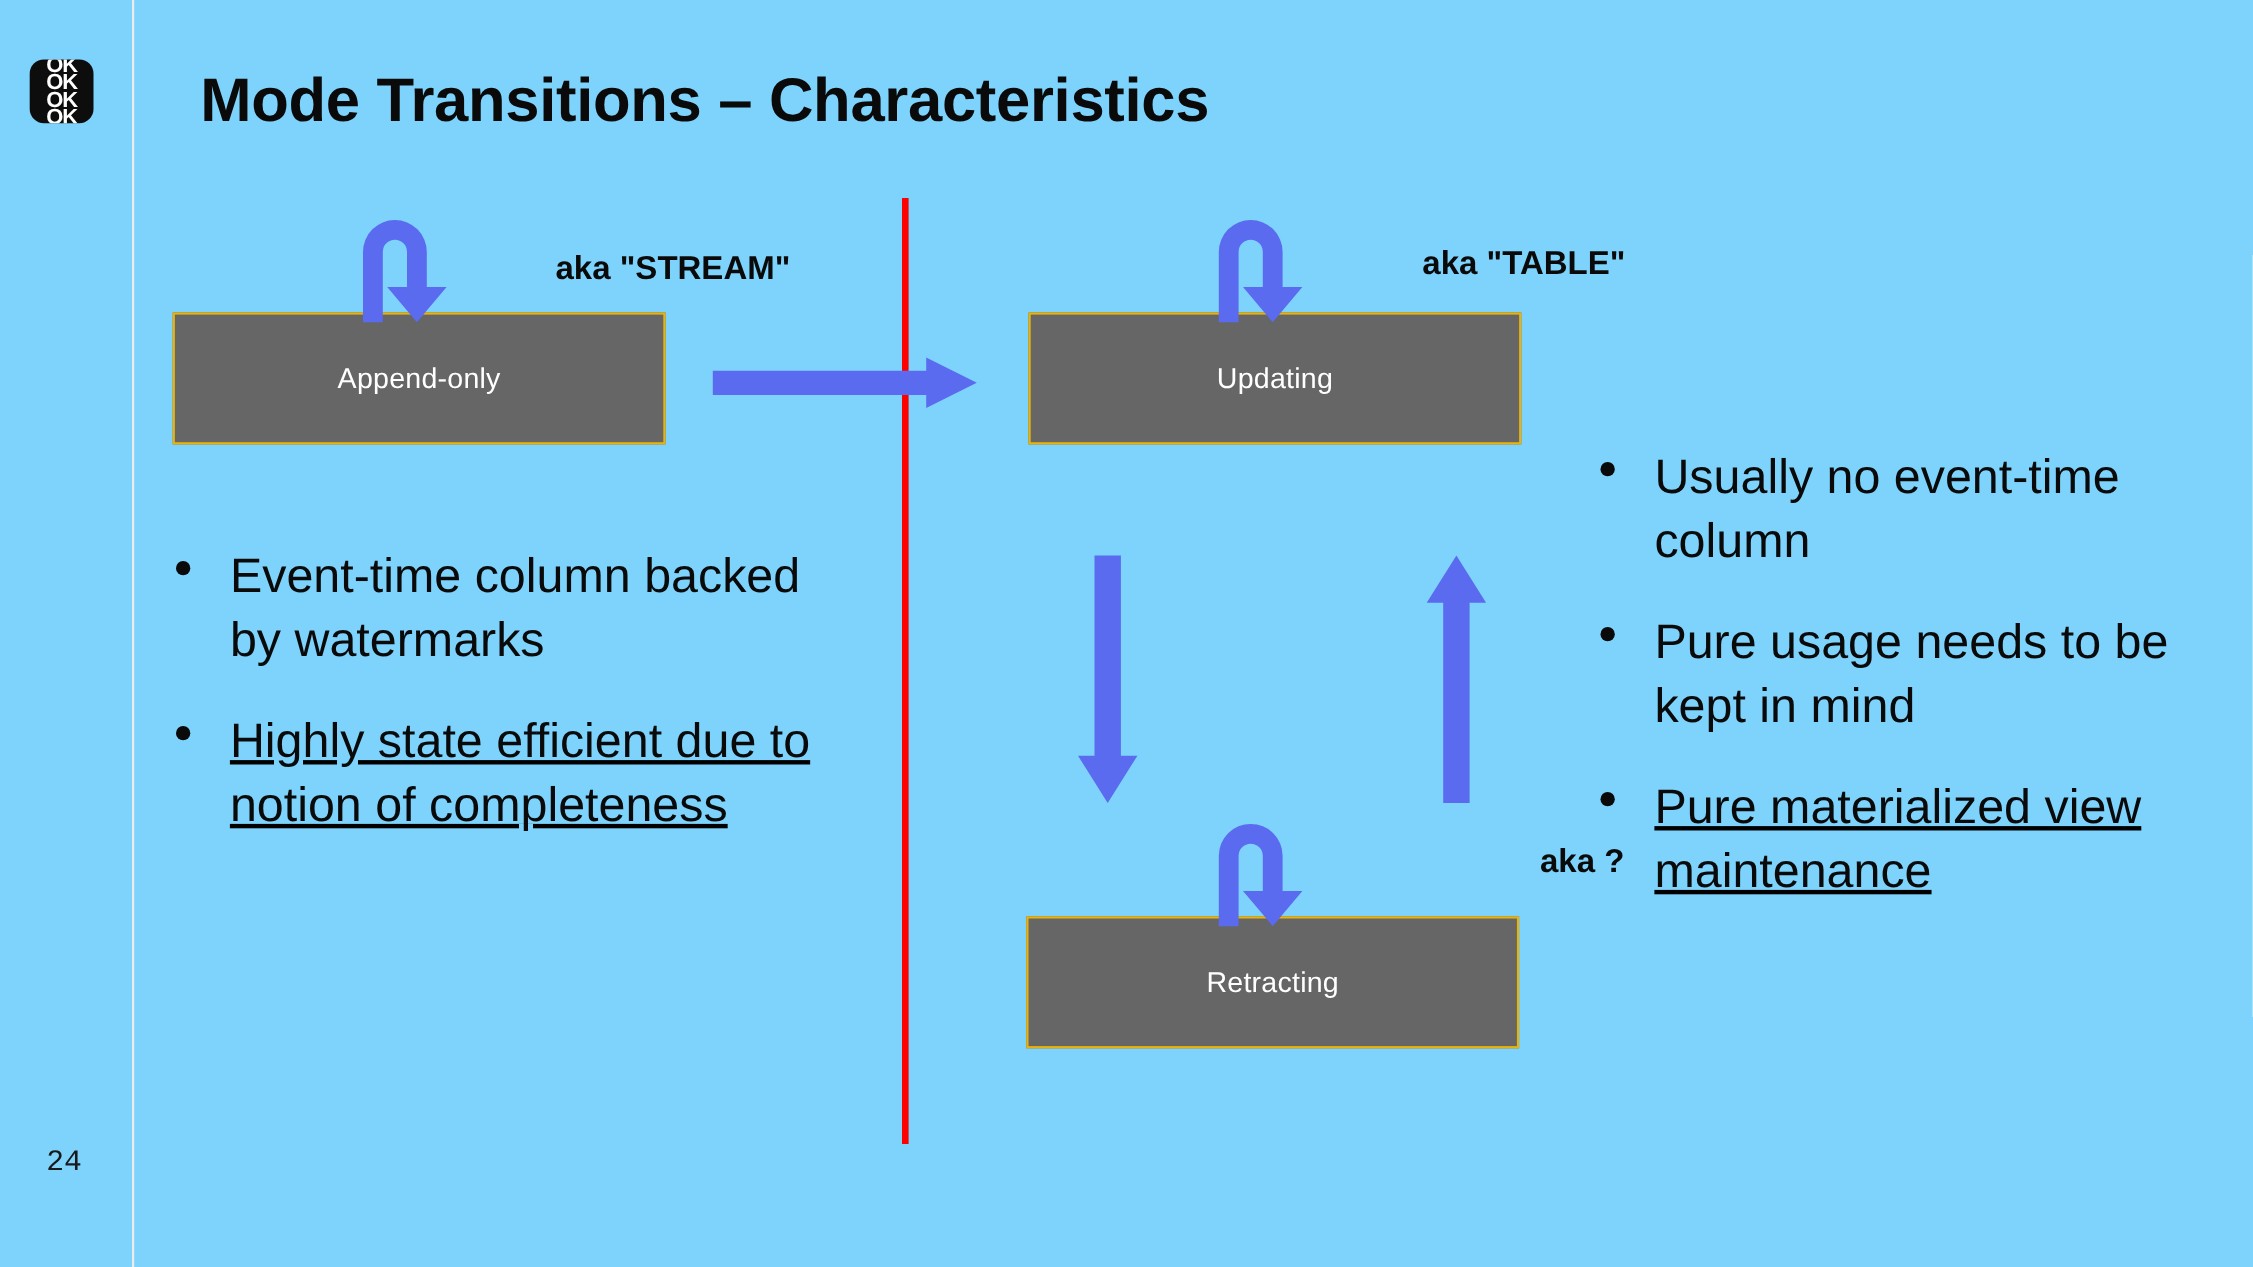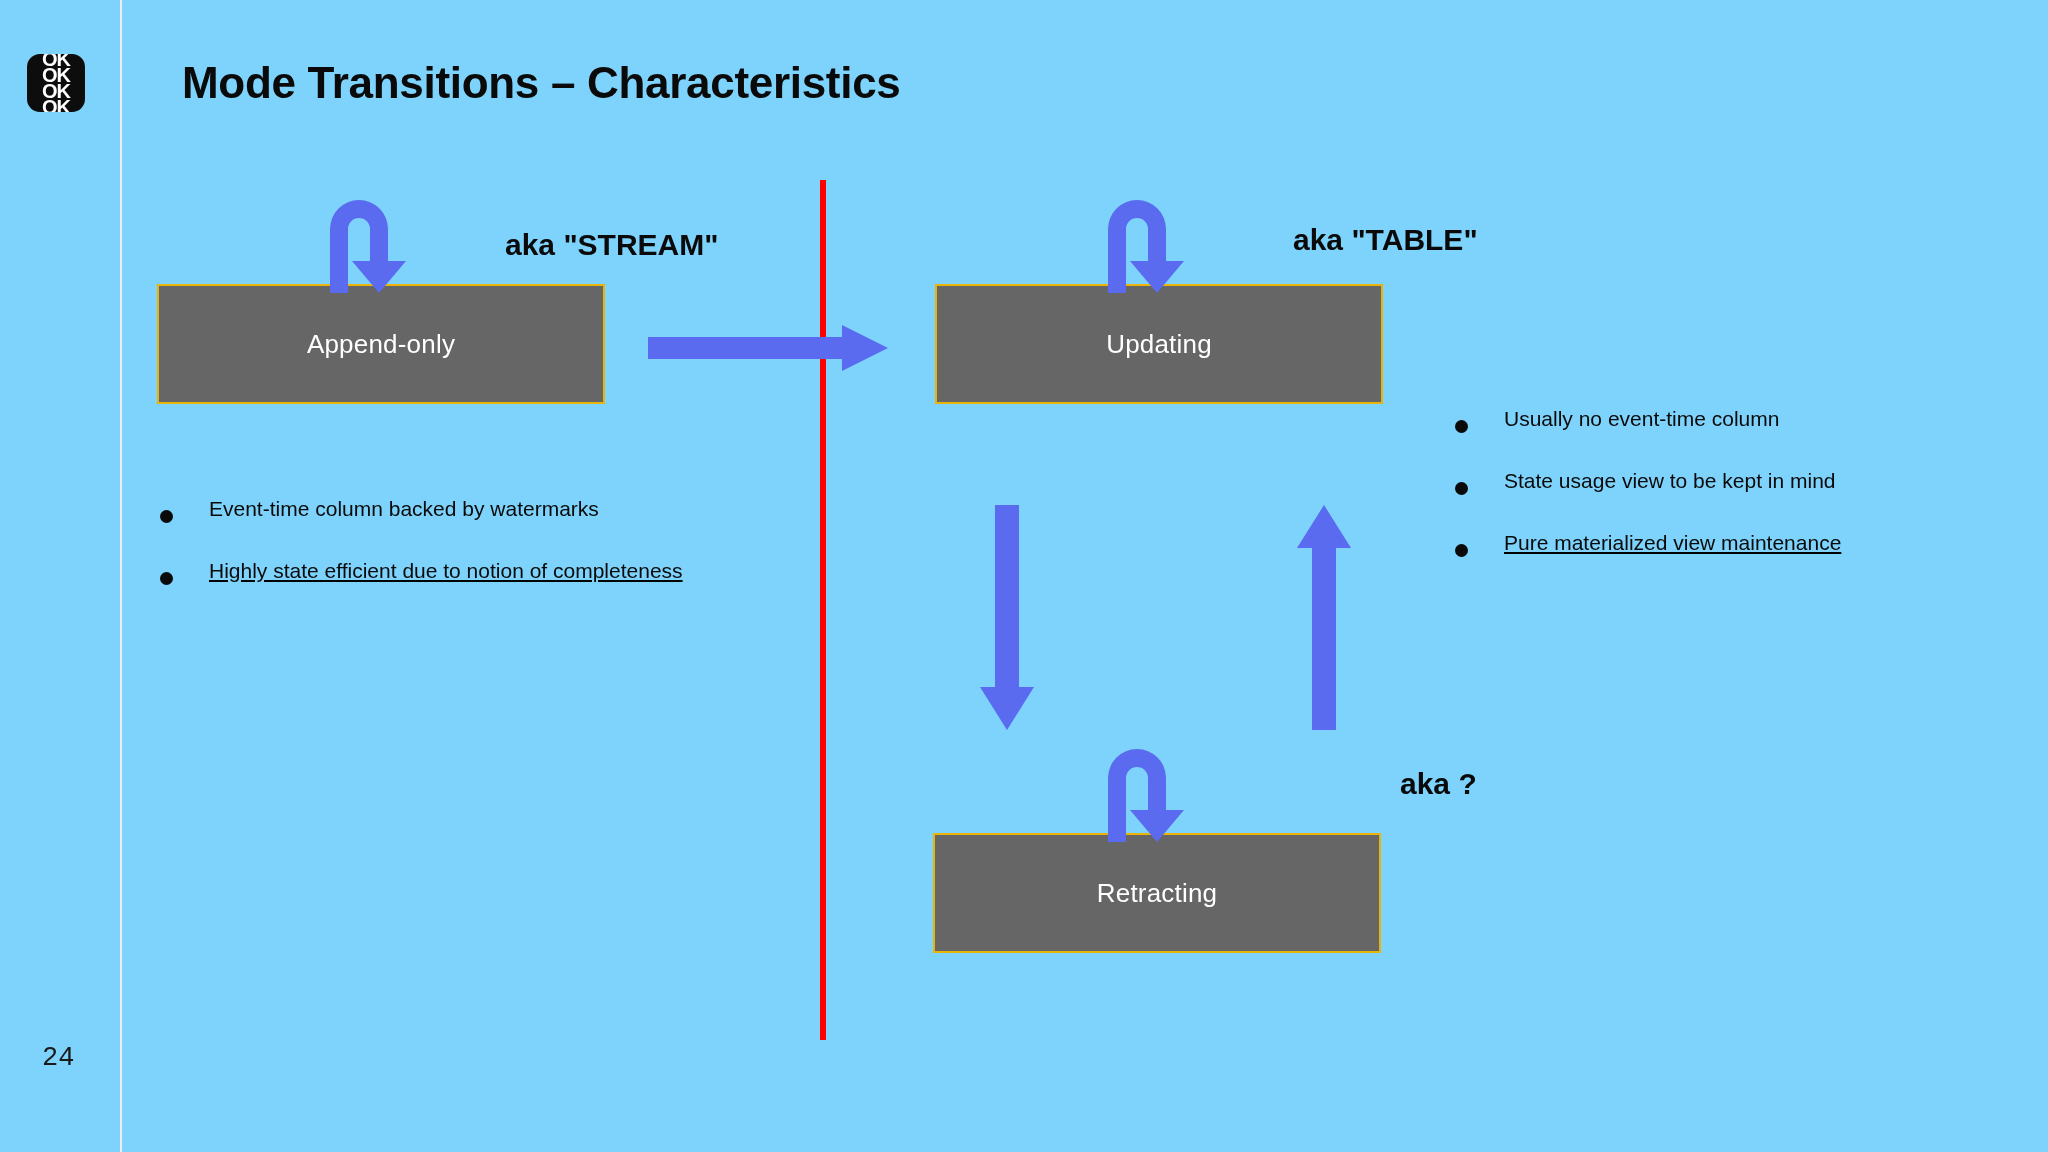--- a/index.html
+++ b/index.html
@@ -58,21 +58,21 @@
     font-size: 27px;
     color: #1a1a1a;
     font-family: Liberation Mono, monospace;
   }
 
   
   #page-title {
     position: absolute;
     left: 182px;
     top: 58px;
-    font-size: 44px;
+    font-size: 56px;
     font-weight: 700;
     color: #0a0a0a;
     letter-spacing: -0.3px;
     white-space: nowrap;
     font-family: "Liberation Sans", sans-serif;
   }
 
   
   #red-divider {
     position: absolute;
@@ -143,21 +143,21 @@
   .bullet-dot {
     flex: 0 0 auto;
     width: 13px;
     height: 13px;
     border-radius: 50%;
     background: #0a0a0a;
     margin-top: 15px;
     margin-right: 36px;
   }
   .bullet-text {
-    font-size: 21px;
+    font-size: 44px;
     line-height: 1.32;
     color: #0a0a0a;
     font-family: "Liberation Sans", sans-serif;
     font-weight: 400;
   }
 </style>
 </head>
 <body>
 
 <div id="slide">
@@ -228,21 +228,21 @@
     </div>
   </div>
 
   <div class="bullet-list" id="bullets-right">
     <div class="bullet-item">
       <span class="bullet-dot"></span>
       <span class="bullet-text">Usually no event-time column</span>
     </div>
     <div class="bullet-item">
       <span class="bullet-dot"></span>
-      <span class="bullet-text">State usage view to be kept in mind</span>
+      <span class="bullet-text">Pure usage needs to be kept in mind</span>
     </div>
     <div class="bullet-item">
       <span class="bullet-dot"></span>
       <span class="bullet-text">Pure materialized view maintenance</span>
     </div>
   </div>
 
 </div>
 
 </body></html>

